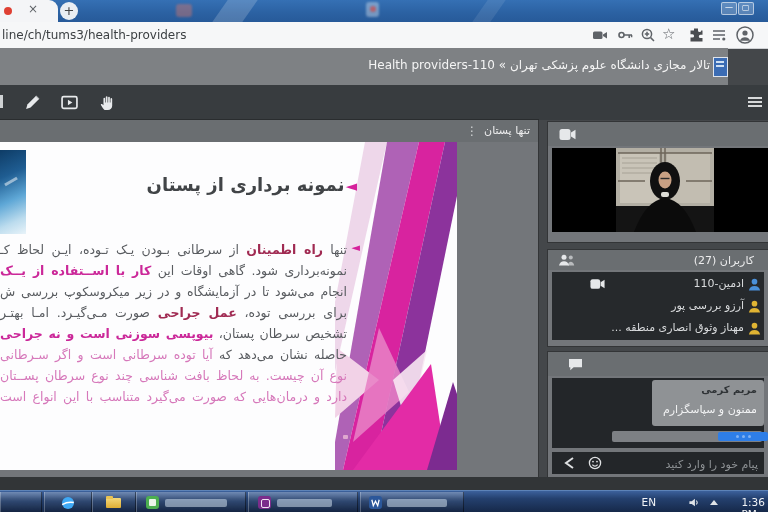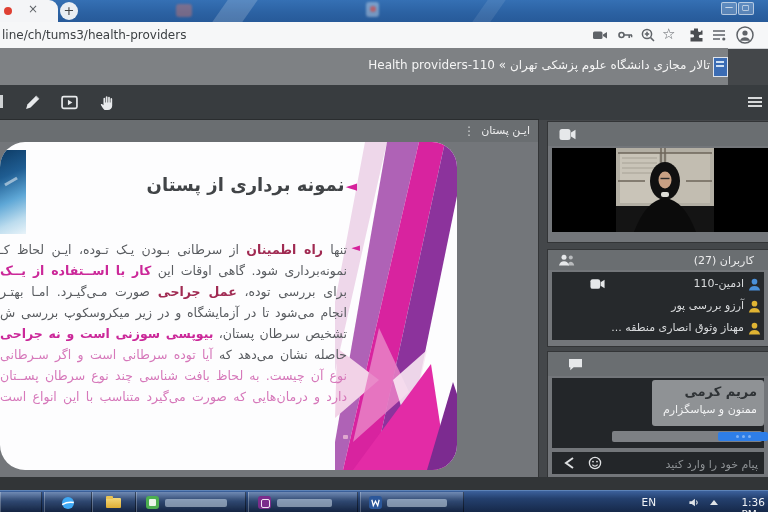--- a/index.html
+++ b/index.html
@@ -43,21 +43,21 @@
   .pod{position:absolute;background:#73767a;box-shadow:0 0 0 1px rgba(0,0,0,.25);}
   .pod-header{position:absolute;left:0;top:0;right:0;background:#6a6e71;}
   .pod-title{position:absolute;top:4px;font-size:11px;color:#ededee;direction:rtl;white-space:nowrap;}
 
   
   #share-pod{left:0;top:120px;width:538px;height:357px;}
   #share-pod .pod-header{height:22px;}
   #share-title-wrap{position:absolute;right:8px;top:4px;display:flex;align-items:center;gap:6px;}
   #share-dots{color:#d2d4d5;font-size:12px;line-height:12px;cursor:pointer;}
   #share-title{font-size:11px;color:#ededee;direction:rtl;}
-  #slide{position:absolute;left:0;top:22px;width:457px;height:328px;background:#fdfdfe;overflow:hidden;border-radius:25px;}
+  #slide{position:absolute;left:0;top:22px;width:457px;height:328px;background:#fdfdfe;overflow:hidden;}
   #slide-img{position:absolute;left:0;top:8px;width:26px;height:84px;
      background:linear-gradient(155deg,#0e3c66 0%,#1f5d92 30%,#5ea7d6 58%,#bcdcee 82%,#e8f3f9 100%);}
   #slide-img i{position:absolute;left:4px;top:30px;width:14px;height:3px;background:rgba(255,255,255,.5);transform:rotate(-30deg);}
   #slide-heading{position:absolute;right:100px;top:32px;direction:rtl;white-space:nowrap;
      font-size:18px;font-weight:bold;color:#414447;}
   .marker{color:#d6219c;font-weight:bold;}
   #slide-heading .marker{font-size:15px;margin-left:1px;}
   #slide-body{position:absolute;left:0;right:110px;top:97px;direction:rtl;}
   .sline{position:relative;font-size:12.5px;line-height:21px;color:#595c60;
      text-align:justify;text-align-last:justify;white-space:nowrap;}
@@ -80,21 +80,21 @@
   .user-row .uname{position:absolute;right:20px;top:3px;font-size:11px;color:#d9dbdd;direction:rtl;white-space:nowrap;}
   .user-ic{position:absolute;right:3px;top:4px;width:13px;height:13px;}
   .u-blue{color:#4a90d9;}
   .u-yellow{color:#e0b433;}
   .row-cam{position:absolute;left:38px;top:4px;width:15px;height:12px;}
 
   #chat-pod{left:548px;top:352px;width:220px;height:125px;}
   #chat-pod .pod-header{height:24px;}
   #chat-area{position:absolute;left:4px;top:26px;width:212px;height:70px;background:#232629;}
   #chat-bubble{position:absolute;left:100px;top:2px;width:112px;height:46px;background:#8f9295;border-radius:3px;}
-  #chat-sender{position:absolute;right:7px;top:4px;font-size:13px;font-weight:bold;color:#2f3336;direction:rtl;white-space:nowrap;}
+  #chat-sender{position:absolute;right:7px;top:4px;font-size:10px;font-weight:bold;color:#2f3336;direction:rtl;white-space:nowrap;}
   #chat-msg{position:absolute;right:7px;top:23px;font-size:11px;color:#f2f3f4;direction:rtl;white-space:nowrap;}
   #chat-scroll{position:absolute;left:60px;right:2px;top:53px;height:11px;background:#7d8084;border-radius:2px;}
   #chat-thumb{position:absolute;left:106px;top:1px;width:50px;height:9px;background:#2e7ee7;border-radius:2px;cursor:grab;}
   #chat-thumb i{position:absolute;top:3px;width:3px;height:3px;background:#7fb1f2;border-radius:50%;}
   #chat-input-bar{position:absolute;left:4px;top:100px;width:212px;height:22px;background:#232629;}
   #chat-input{position:absolute;right:4px;top:2px;width:150px;height:18px;background:transparent;border:none;outline:none;
      direction:rtl;font-size:11px;color:#caccce;font-family:"DejaVu Sans",sans-serif;}
   #chat-input::placeholder{color:#8f9396;}
   .chat-ic{position:absolute;top:4px;width:14px;height:14px;cursor:pointer;}
 
@@ -192,21 +192,21 @@
         <i></i>
         <i></i>
         <i></i>
       </div>
   </div>
 
   <div class="pod" id="share-pod">
     <div class="pod-header">
       <div id="share-title-wrap">
         <span id="share-dots">⋮</span>
-        <span id="share-title">ایـن پستان</span>
+        <span id="share-title">تنها پستان</span>
       </div>
     </div>
     <div id="slide">
       <div id="slide-img">
           <i></i>
         </div>
 
       <svg class="abs" style="right:0;top:0;" width="122" height="328" viewBox="0 0 122 328">
         <polygon points="30,0 52,0 0,230 0,160" fill="#eed7ea"></polygon>
         <polygon points="52,0 84,0 8,328 0,328 0,300" fill="#a855b0" opacity="0.92"></polygon>
@@ -218,22 +218,22 @@
         <polygon points="18,328 96,222 112,328" fill="#e32ba6"></polygon>
         <polygon points="92,328 118,240 122,252 122,328" fill="#7c2b90"></polygon>
       </svg>
 
       <div id="slide-heading"><span class="marker">◄</span><span>نمونه برداری از پستان</span></div>
 
       <span class="marker" id="body-marker">◄</span>
       <div id="slide-body">
         <div class="sline"><span>تنها </span><span class="em-maroon">راه اطمینان</span><span> از سرطانی بـودن یـک تـوده، ایـن لحاظ کـ</span></div>
         <div class="sline"><span>نمونه‌برداری شود. گاهی اوقات این </span><span class="em-pink">کار با اســتفاده از یــک</span><span></span></div>
+        <div class="sline"><span>انجام می‌شود تا در آزمایشگاه و در زیر میکروسکوپ بررسی ش</span></div>
         <div class="sline"><span>برای بررسی توده، </span><span class="em-maroon">عمل جراحی</span><span> صورت مـی‌گیـرد. امـا بهتـر</span></div>
-        <div class="sline"><span>انجام می‌شود تا در آزمایشگاه و در زیر میکروسکوپ بررسی ش</span></div>
         <div class="sline"><span>تشخیص سرطان پستان، </span><span class="em-pink">بیوپسی سوزنی است و نه جراحی</span></div>
         <div class="sline"><span>حاصله نشان می‌دهد که </span><span class="t-pinklight">آیا توده سرطانی است و اگر سـرطانی</span></div>
         <div class="sline"><span class="t-pinklight">نوع آن چیست. به لحاظ بافت شناسی چند نوع سرطان پســتان</span></div>
         <div class="sline"><span class="t-pinklight">دارد و درمان‌هایی که صورت می‌گیرد متناسب با این انواع است</span></div>
       </div>
       <div id="page-mark"></div>
     </div>
   </div>
 
   <div class="pod" id="video-pod">

